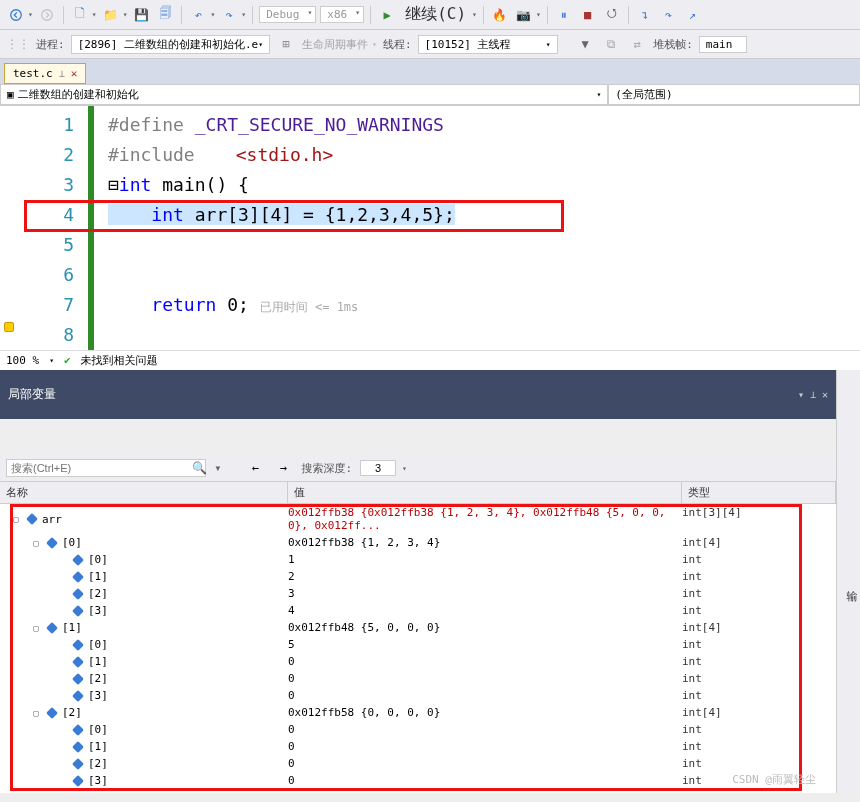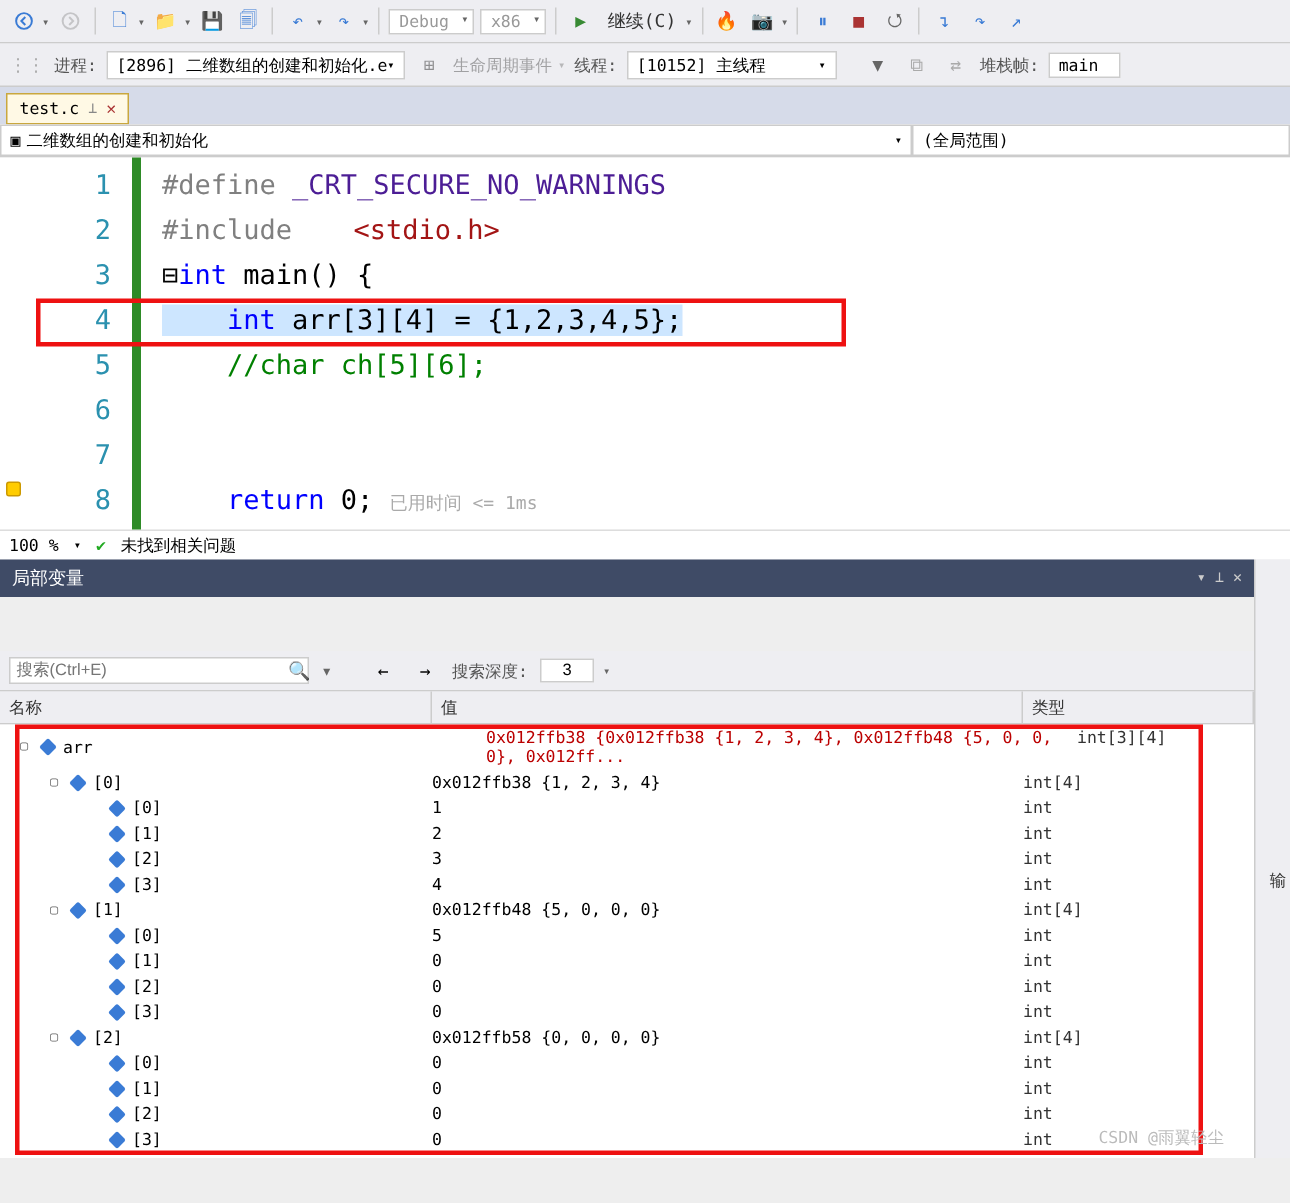--- a/index.html
+++ b/index.html
@@ -3,21 +3,21 @@
 <meta charset="utf-8">
 <style>
 * { box-sizing: border-box; margin: 0; padding: 0; }
 body { font-family: "Microsoft YaHei", "Consolas", monospace; font-size: 12px; background: #eee; width: 860px; }
 .toolbar { background: #eeeef2; border-bottom: 1px solid #ccc; padding: 4px 6px; display: flex; align-items: center; gap: 4px; flex-wrap: wrap; }
 .tb-btn { display: inline-flex; align-items: center; justify-content: center; width: 20px; height: 20px; cursor: pointer; border-radius: 2px; }
 .tb-sep { width: 1px; height: 18px; background: #ccc; margin: 0 2px; }
 .tb-drop { font-size: 8px; color: #666; margin-left: -2px; }
 .tb-combo { border: 1px solid #ccc; background: #fff; padding: 1px 16px 1px 6px; font-size: 11px; color: #999; position: relative; }
 .tb-combo::after { content: "▾"; position: absolute; right: 3px; font-size: 8px; color: #666; }
-.continue-btn { color: #333; font-size: 12px; padding: 0 4px; text-align: center; }
+.continue-btn { color: #333; font-size: 16px; padding: 0 4px; text-align: center; }
 .toolbar2 { background: #eeeef2; padding: 4px 6px; display: flex; align-items: center; gap: 6px; border-bottom: 1px solid #ccc; }
 .t2-label { color: #555; font-size: 11px; }
 .t2-combo { border: 1px solid #ccc; background: #fff; padding: 1px 6px; font-size: 11px; min-width: 180px; display: inline-flex; justify-content: space-between; align-items: center; }
 .tabs { background: #d6dbe9; display: flex; padding: 4px 4px 0 4px; }
 .tab { background: #fff9e5; border: 1px solid #c9a73e; padding: 3px 8px; font-size: 11px; display: flex; align-items: center; gap: 6px; justify-content: space-between; }
 .tab-close { color: #a33; font-weight: bold; cursor: pointer; }
 .pin { color: #888; font-size: 10px; }
 .navbar { background: #f5f5f5; border-bottom: 1px solid #ccc; display: flex; }
 .nav-combo { border: 1px solid #ccc; padding: 2px 6px; font-size: 11px; display: flex; align-items: center; gap: 4px; flex: 1; background: #fff; }
 .nav-combo.right { flex: 0.4; }
@@ -26,35 +26,35 @@
 .gutter .ln { height: 30px; }
 .brk { position: absolute; left: 4px; width: 10px; height: 10px; background: #fc0; border: 1px solid #c90; border-radius: 2px; }
 .gbar { width: 6px; background: #2e8b27; }
 .code { flex: 1; font-family: Consolas, monospace; font-size: 18px; line-height: 30px; padding: 4px 0 4px 14px; position: relative; }
 .code .row { height: 30px; white-space: pre; }
 .hl-box { position: absolute; border: 3px solid #e11; left: -70px; top: 94px; width: 540px; height: 32px; pointer-events: none; }
 .hl-bg { background: #cde6ff; display: inline; }
 .kw { color: #0000ff; } .pre { color: #808080; } .mac { color: #4c1d95; } .cm { color: #008000; } .inc { color: #a31515; margin-left: 41px; } .op { color: #000; } .hint { color: #aaa; font-size: 12px; }
 .status { background: #fff; border-top: 1px solid #ddd; padding: 2px 6px; display: flex; align-items: center; gap: 10px; font-size: 11px; }
 .ok { color: #2a2; }
-.panel-hdr { background: #3f4b66; color: #fff; padding: 4px 8px; font-size: 12px; display: flex; justify-content: space-between; align-items: center; }
+.panel-hdr { background: #3f4b66; color: #fff; padding: 16px 8px; font-size: 12px; display: flex; justify-content: space-between; align-items: center; }
 .panel-hdr .tools { display: flex; gap: 6px; font-size: 10px; color: #ccc; }
 .search-row { background: #eeeef2; padding: 3px 6px; display: flex; align-items: center; gap: 8px; border-bottom: 1px solid #ccc; margin-top: 36px; }
 .search-in { border: 1px solid #ccc; padding: 2px 4px; font-size: 11px; width: 200px; }
 .search-mag { color: #666; margin-left: -22px; }
 .depth-in { border: 1px solid #ccc; width: 36px; text-align: center; font-size: 11px; padding: 1px; }
 .grid-hdr { background: #eeeef2; display: flex; border-bottom: 1px solid #ccc; font-size: 11px; color: #333; }
 .grid-hdr > div { padding: 3px 6px; border-right: 1px solid #ccc; }
 .col-name { width: 288px; } .col-val { width: 394px; } .col-type { flex: 1; }
 .grid-body { background: #fff; position: relative; padding-bottom: 4px; }
 .redbox { position: absolute; border: 3px solid #e11; top: 0; left: 10px; right: 34px; bottom: 2px; pointer-events: none; }
 .grow { display: flex; font-size: 11px; padding: 2px 0; }
 .gname { width: 288px; display: flex; align-items: center; }
 .gval { width: 394px; color: #000; }
-.gval.red { color: #b00; margin-left: 36px; }
+.gval.red { color: #b00; }
 .gtype { flex: 1; color: #333; }
 .exp { display: inline-block; width: 12px; text-align: center; color: #666; font-size: 9px; cursor: pointer; }
 .ico { display: inline-block; width: 12px; height: 12px; background: #3a7bd5; border-radius: 2px; margin: 0 4px; transform: rotate(45deg) scale(0.7); }
 .indent0 { padding-left: 10px; } .indent1 { padding-left: 30px; } .indent2 { padding-left: 56px; }
 .watermark { position: absolute; right: 20px; bottom: 6px; color: #bbb; font-size: 11px; pointer-events: none; }
 .sidecut { background: #eeeef2; width: 24px; border-left: 1px solid #ccc; writing-mode: vertical-rl; text-align: center; font-size: 11px; padding: 4px 2px; color: #333; }
 .main-row { display: flex; }
 .main-col { flex: 1; }
 svg.icon { width: 14px; height: 14px; }
 </style>
@@ -167,21 +167,20 @@
       </div>
   </div>
   <div class="gbar"></div>
   <div class="code">
     <div class="hl-box"></div>
     <div id="code-lines">
         <div class="row"><span class="pre">#define</span> <span class="mac">_CRT_SECURE_NO_WARNINGS</span></div>
         <div class="row"><span class="pre">#include</span><span class="inc">&lt;stdio.h&gt;</span></div>
         <div class="row"><span class="op">⊟</span><span class="kw">int</span> <span>main</span>() {</div>
         <div class="row"><span class="hl-bg">    <span class="kw">int</span> arr[3][4] = {1,2,3,4,5};</span></div>
-        <div class="row">    <span class="cm">//char ch[5][6];</span></div>
         <div class="row"></div>
         <div class="row"></div>
         <div class="row">    <span class="kw">return</span> 0; <span class="hint">已用时间 &lt;= 1ms</span></div>
       </div>
   </div>
 </div>
 
 <div class="status">
   <span>100 %</span>
   <span style="font-size:8px">▾</span>

